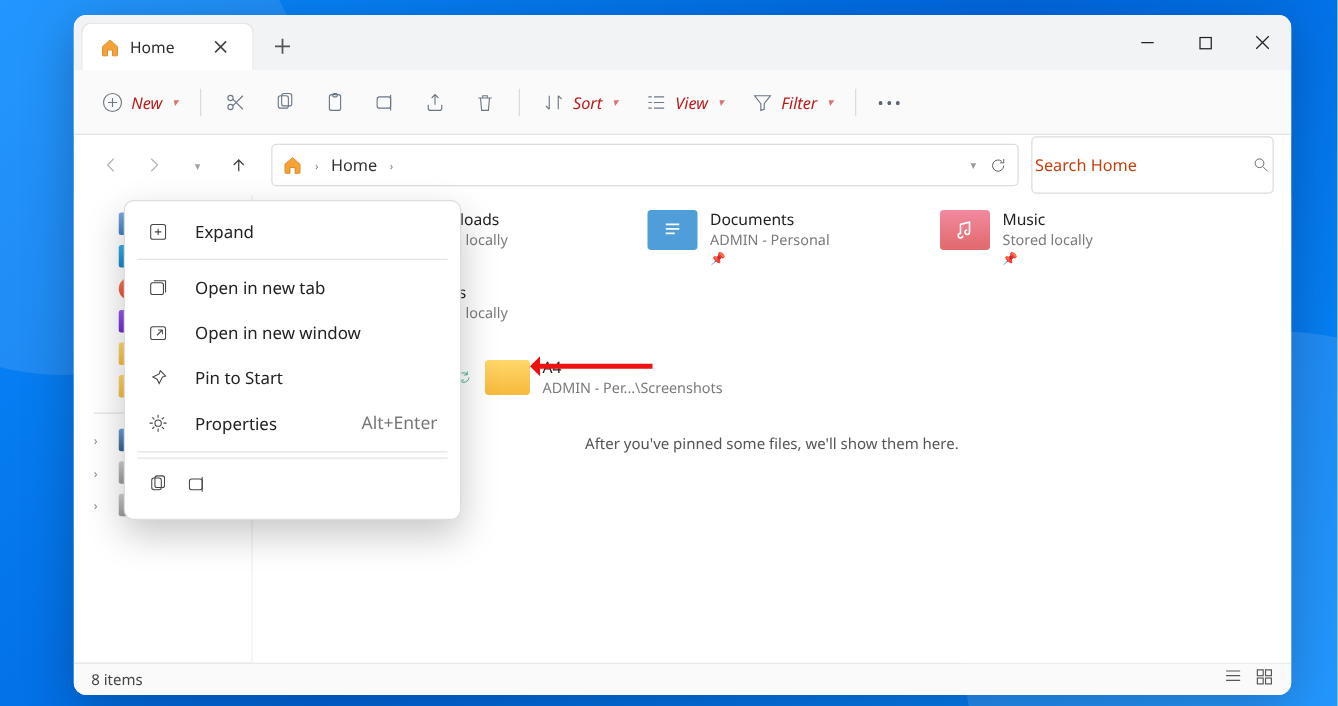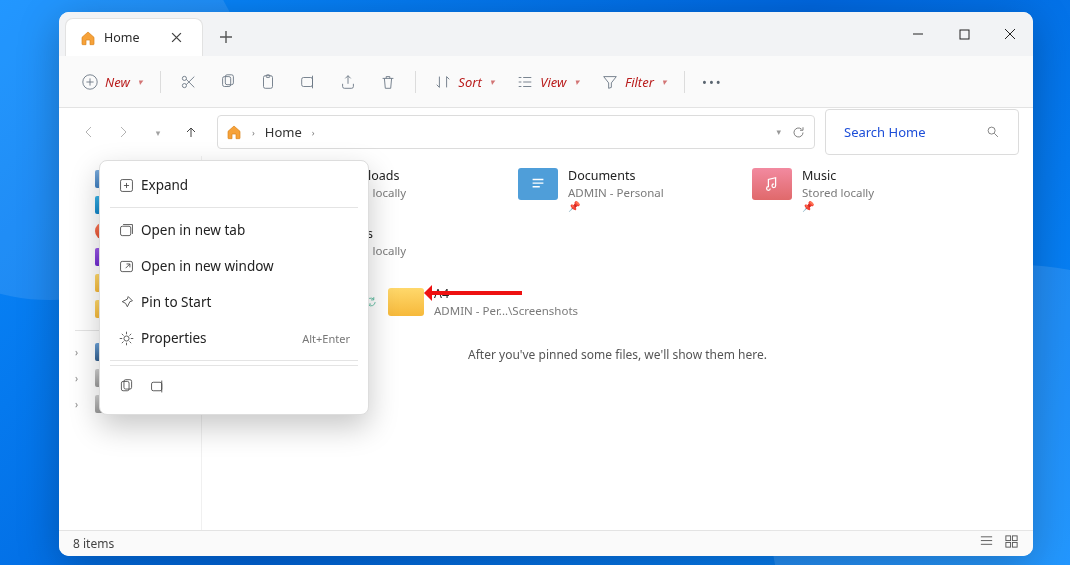--- a/index.html
+++ b/index.html
@@ -54,21 +54,21 @@
   .addr-row { height:48px; display:flex; align-items:center; padding:0 14px; gap:10px; }
   .nav-btns { display:flex; gap:2px; }
   .nbtn { width:32px; height:32px; display:flex; align-items:center; justify-content:center; color:#666; border-radius:4px; }
   .nbtn.disabled { opacity:.4; }
   .addrbar {
     flex:1; height:34px; border:1px solid #dcdcdc; border-radius:4px; background:#fff;
     display:flex; align-items:center; padding:0 8px; gap:8px; font-size:13px; color:#333;
   }
   .addrbar .chev { color:#777; font-size:9px; margin:0 2px;}
   .addr-right { margin-left:auto; display:flex; gap:10px; color:#555; }
-  .searchbar { width:194px; height:46px; border:1px solid #dcdcdc; border-radius:4px; background:#fff; display:flex; align-items:center; padding:0 18px; font-size:13px; color:#1d4ed8; }
+  .searchbar { width:194px; height:46px; border:1px solid #dcdcdc; border-radius:4px; background:#fff; display:flex; align-items:center; padding:0 2px; font-size:13px; color:#c2410c; }
   .searchbar .mag { margin-left:auto; color:#555;}
 
   
   .body { flex:1; display:flex; min-height:0; }
   .sidebar { width:142px; padding:10px 0; background:#fff; }
   .sb-sep { height:1px; background:#e4e4e4; margin:8px 16px; }
   .sb-item { display:flex; align-items:center; gap:10px; padding:4px 16px; font-size:13px; color:#333; }
   .sb-item .exp { width:10px; color:#888; font-size:10px;}
   .sb-ico { width:18px; height:18px; border-radius:2px; }
 
@@ -94,24 +94,24 @@
   .status { height:26px; border-top:1px solid #e3e3e3; background:#fafafa; display:flex; align-items:center; padding:0 14px; font-size:12px; color:#444; }
   .status .right { margin-left:auto; display:flex; gap:10px; color:#444;}
 
   
   .ctxmenu {
     position:absolute; left:99px; top:160px; width:270px;
     background:#fff; border:1px solid #ddd; border-radius:8px;
     box-shadow:0 12px 30px rgba(0,0,0,0.22);
     padding:6px 0; z-index:10;
   }
-  .cm-item { display:flex; align-items:center; gap:6px; padding:9px 18px; font-size:13.5px; color:#222; position:relative;}
+  .cm-item { display:flex; align-items:center; gap:21px; padding:9px 18px; font-size:13.5px; color:#222; position:relative;}
   .cm-item svg, .cm-item .cm-ico { width:17px; height:17px; color:#3a3a3a; flex-shrink:0; }
   .cm-sep { height:1px; background:#e4e4e4; margin:4px 10px; }
-  .cm-short { margin-left:auto; font-size:11px; color:#777;}
+  .cm-short { margin-left:auto; font-size:14px; color:#777;}
   .cm-bottom { display:flex; gap:14px; padding:8px 18px;}
   .cm-highlight { outline:3px solid #e11; outline-offset:-2px; border-radius:4px;}
 
   
   .arrow {
     position:absolute; left:367px; top:279px; width:96px; height:4px; background:#e11; z-index:11;
   }
   .arrow::before {
     content:""; position:absolute; left:-10px; top:-6px;
     border:8px solid transparent; border-right-color:#e11;

